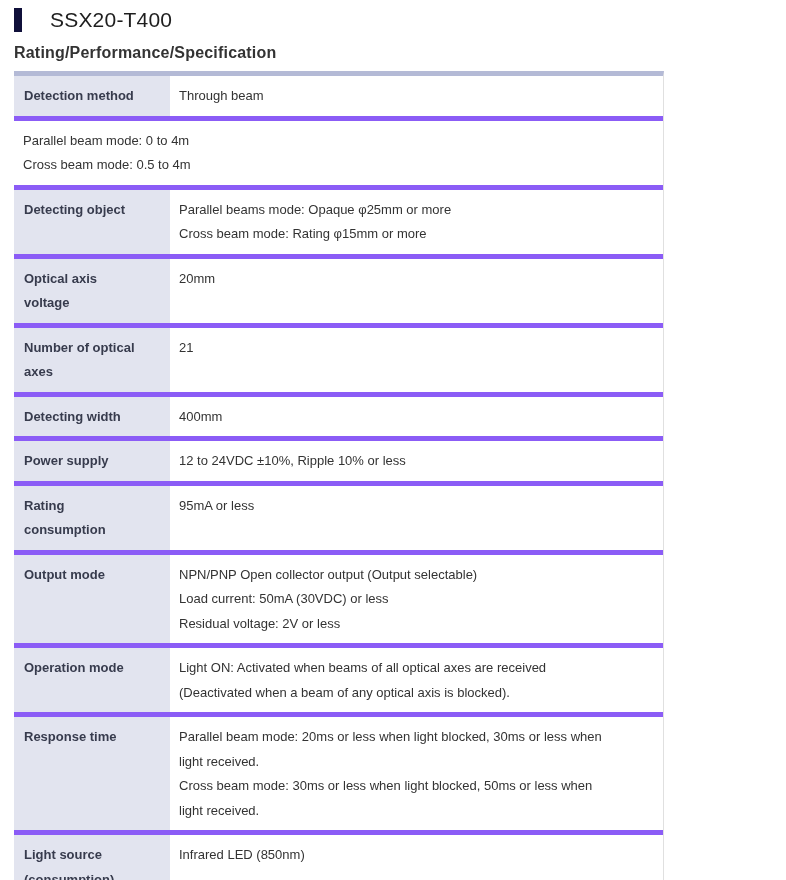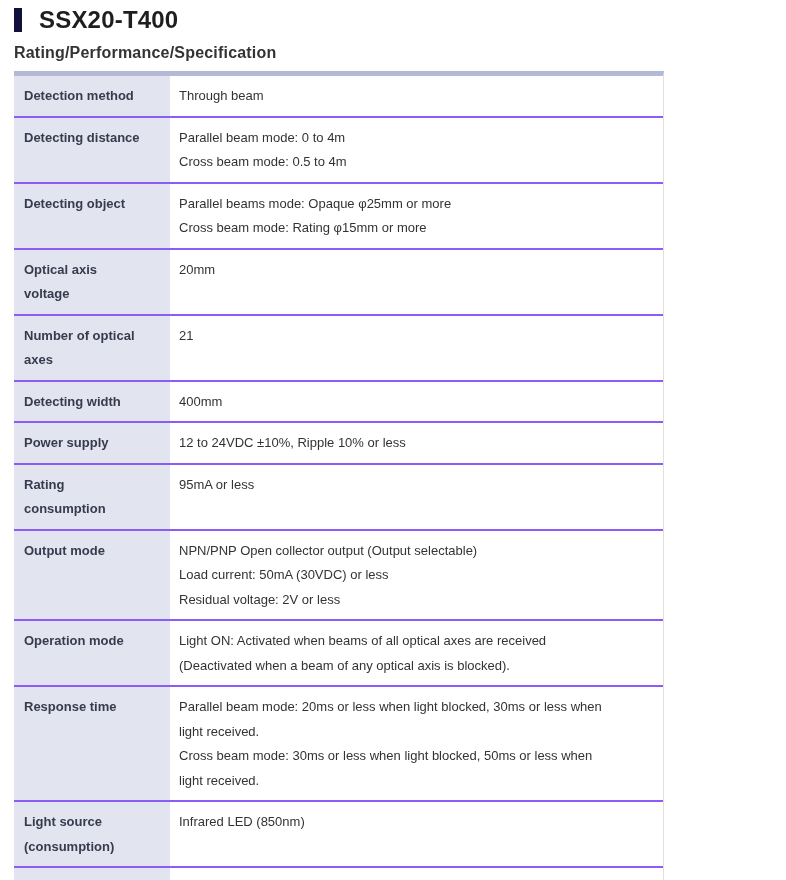--- a/index.html
+++ b/index.html
@@ -23,44 +23,44 @@
     height: 26px;
   }
   .accent-bar {
     display: inline-block;
     width: 8px;
     height: 24px;
     background: #10103a;
     margin-right: 13px;
   }
   .page-title {
-    margin: 4px;
-    font-size: 24px;
-    font-weight: bold;
+    margin: 15px;
+    font-size: 21px;
+    font-weight: normal;
     color: #1e1e1e;
     letter-spacing: 0.2px;
   }
   .section-title {
     margin: 11px 0 0 0;
     font-size: 16px;
     font-weight: bold;
     color: #333333;
     letter-spacing: 0.2px;
   }
   .spec-table {
     margin-top: 9px;
     width: 650px;
     border-top: 5px solid #b4bad6;
     border-right: 1px solid #e0e0e0;
     box-sizing: border-box;
   }
   .spec-row {
     display: flex;
     align-items: stretch;
-    border-bottom: 2px solid #8b5cf6;
+    border-bottom: 5px solid #8b5cf6;
   }
   .spec-label {
     width: 156px;
     min-width: 156px;
     box-sizing: border-box;
     background: #e2e4ef;
     padding: 8px 8px 7px 10px;
     font-size: 13px;
     font-weight: bold;
     color: #373b4d;
@@ -91,23 +91,20 @@
     <div class="spec-row">
       <div class="spec-label">
           <div>Detection method</div>
         </div>
       <div class="spec-value">
           <div>Through beam</div>
         </div>
     </div>
 
     <div class="spec-row">
-      <div class="spec-label">
-          <div>Detecting distance</div>
-        </div>
       <div class="spec-value">
           <div>Parallel beam mode: 0 to 4m</div>
           <div>Cross beam mode: 0.5 to 4m</div>
         </div>
     </div>
 
     <div class="spec-row">
       <div class="spec-label">
           <div>Detecting object</div>
         </div>

